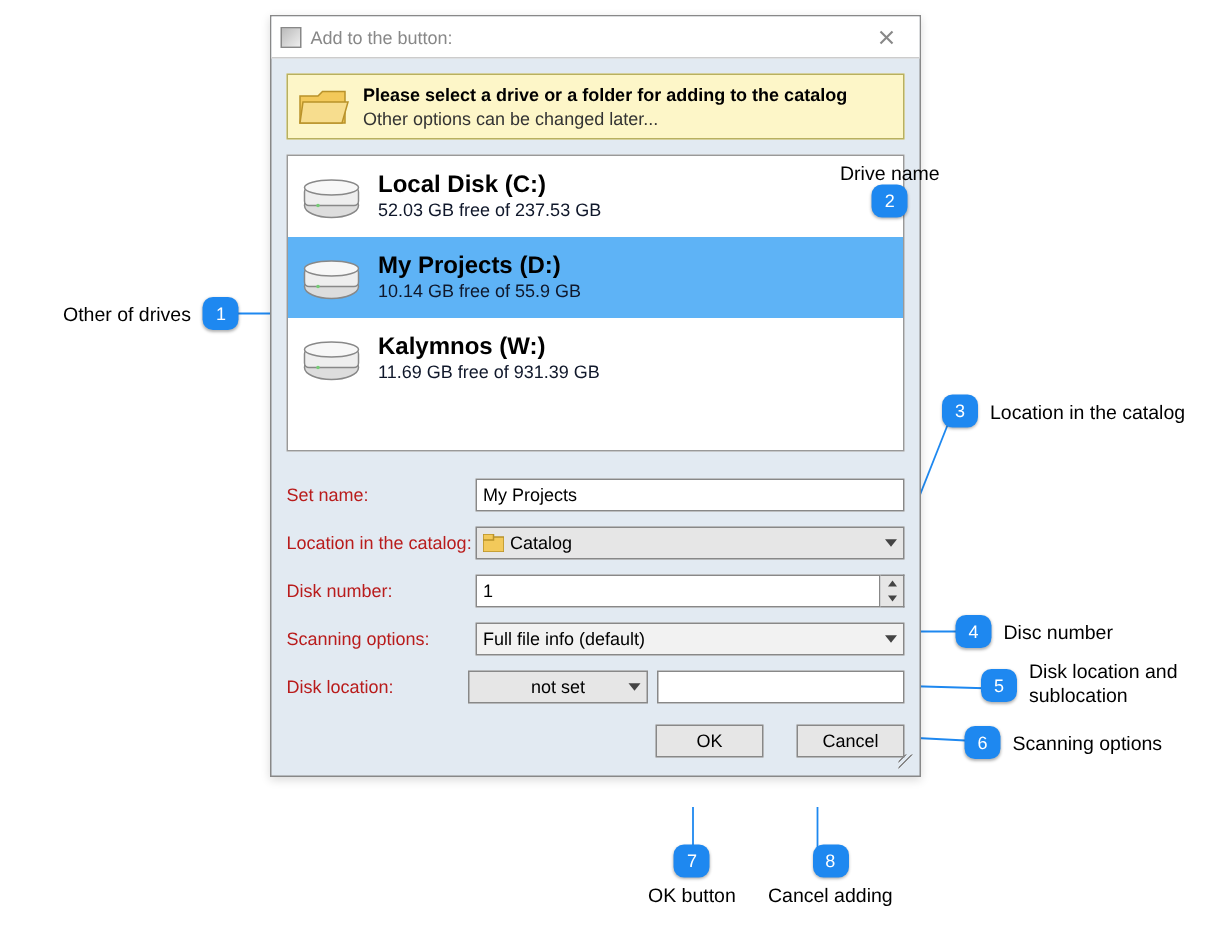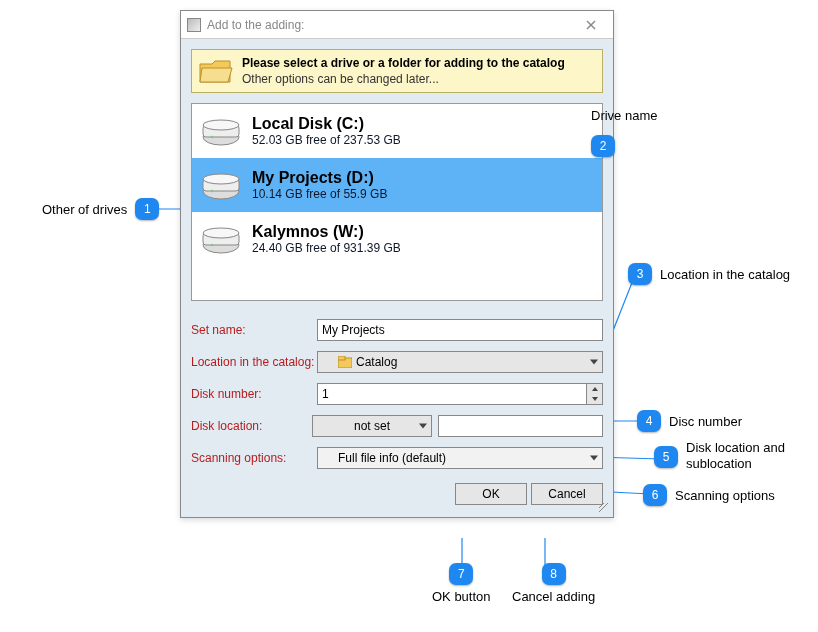--- a/index.html
+++ b/index.html
@@ -108,21 +108,21 @@
     font-family: inherit;
   }
   .combo {
     flex:1;
     height: 22px;
     border:1px solid #888;
     background:#e6e6e6;
     font-size:12px;
     display:flex; align-items:center;
     position:relative;
-    padding: 0 20px;
+    padding: 0 4px;
   }
   .combo .caret {
     position:absolute; right:4px; top:50%; transform:translateY(-50%);
     width:0;height:0;border-left:4px solid transparent;border-right:4px solid transparent;border-top:5px solid #444;
   }
   .combo.light { background:#f2f2f2; }
   .combo .cat-icon { width:14px; height:12px; margin-right:4px; }
   .spin-wrap { flex:1; display:flex; }
   .spin {
     flex:1; height:22px; border:1px solid #888; background:#fff;
@@ -130,21 +130,21 @@
   }
   .spin-btns {
     display:flex; flex-direction:column; width:16px; border:1px solid #888; border-left:none;
   }
   .spin-btns div {
     flex:1; background:#e6e6e6; display:flex; align-items:center; justify-content:center;
   }
   .spin-btns .up::before { content:""; border-left:3px solid transparent;border-right:3px solid transparent;border-bottom:4px solid #444; }
   .spin-btns .dn::before { content:""; border-left:3px solid transparent;border-right:3px solid transparent;border-top:4px solid #444; }
   .bottom {
-    display:flex; justify-content:flex-end; gap:4px;
+    display:flex; justify-content:flex-end; gap:22px;
     padding: 4px 0 2px;
     margin-top: 6px;
   }
   .btn {
     width: 72px; height: 22px;
     border:1px solid #888; background:#e6e6e6;
     font-size:12px;
     display:flex; align-items:center; justify-content:center;
   }
   .grip {
@@ -182,21 +182,21 @@
   <line x1="644" y1="421" x2="593" y2="421"></line>
   <line x1="662" y1="459" x2="593" y2="457"></line>
   <line x1="650" y1="494" x2="592" y2="491"></line>
   <line x1="462" y1="569" x2="462" y2="538"></line>
   <line x1="545" y1="569" x2="545" y2="538"></line>
 </svg>
 
 <div class="dialog">
   <div class="titlebar">
     <div class="app-icon"></div>
-    <div class="title">Add to the adding:</div>
+    <div class="title">Add to the button:</div>
     <div class="close">
       <svg viewBox="0 0 10 10">
           <line x1="1" y1="1" x2="9" y2="9" stroke="#888" stroke-width="1.4"></line>
           <line x1="9" y1="1" x2="1" y2="9" stroke="#888" stroke-width="1.4"></line>
         </svg>
     </div>
   </div>
   <div class="body">
     <div class="hint">
       <div class="folder-icon">
@@ -244,21 +244,21 @@
         <div class="disk-icon">
           <svg viewBox="0 0 42 32">
               <ellipse cx="21" cy="22" rx="18" ry="8" fill="#ddd" stroke="#888"></ellipse>
               <rect x="3" y="10" width="36" height="12" rx="3" fill="#eee" stroke="#888"></rect>
               <ellipse cx="21" cy="10" rx="18" ry="5" fill="#f7f7f7" stroke="#888"></ellipse>
               <circle cx="12" cy="22" r="1.2" fill="#7c7"></circle>
             </svg>
         </div>
         <div>
           <div class="dname">Kalymnos (W:)</div>
-          <div class="dsize">24.40 GB free of 931.39 GB</div>
+          <div class="dsize">11.69 GB free of 931.39 GB</div>
         </div>
       </div>
     </div>
 
     <div class="form">
       <div class="row">
         <div class="label">Set name:</div>
         <div class="field">
           <input class="textinput" value="My Projects" style="">
         </div>
@@ -284,54 +284,54 @@
                 <span>1</span>
               </div>
             <div class="spin-btns">
               <div class="up"></div>
               <div class="dn"></div>
             </div>
           </div>
         </div>
       </div>
       <div class="row">
+        <div class="label">Scanning options:</div>
+        <div class="field">
+          <div class="combo light">
+            <span>Full file info (default)</span>
+            <div class="caret"></div>
+          </div>
+        </div>
+      </div>
+      <div class="row">
         <div class="label">Disk location:</div>
         <div class="field">
           <div class="combo" style="flex:0 0 120px">
             <span style="width:100%;text-align:center">not set</span>
             <div class="caret"></div>
           </div>
           <input class="textinput" value="" style="">
         </div>
       </div>
-      <div class="row">
-        <div class="label">Scanning options:</div>
-        <div class="field">
-          <div class="combo light">
-            <span>Full file info (default)</span>
-            <div class="caret"></div>
-          </div>
-        </div>
-      </div>
     </div>
 
     <div class="bottom">
       <div class="btn">OK</div>
       <div class="btn">Cancel</div>
     </div>
   </div>
   <div class="grip"></div>
 </div>
 
 <div class="callout" style="left:42px; top:198px;">
   <span class="ctext">Other of drives</span>
   <div class="bubble">1</div>
 </div>
 
-<div class="callout" style="left:560px; top:108px; flex-direction:column; align-items:flex-start; gap:12px;margin-left:31px;">
+<div class="callout" style="left:560px; top:108px; flex-direction:column; align-items:center; gap:0;">
   <span class="ctext">Drive name</span>
   <div class="bubble">2</div>
 </div>
 
 <div class="callout" style="left:628px; top:263px;">
   <div class="bubble">3</div>
   <span class="ctext">Location in the catalog</span>
 </div>
 
 <div class="callout" style="left:637px; top:410px;">

